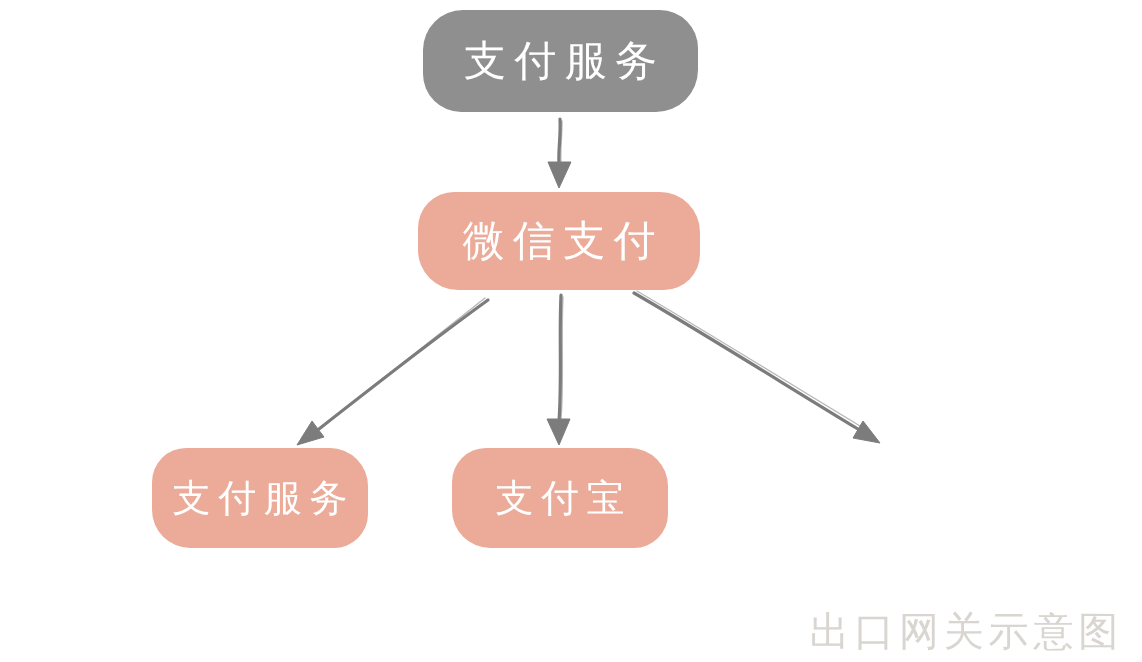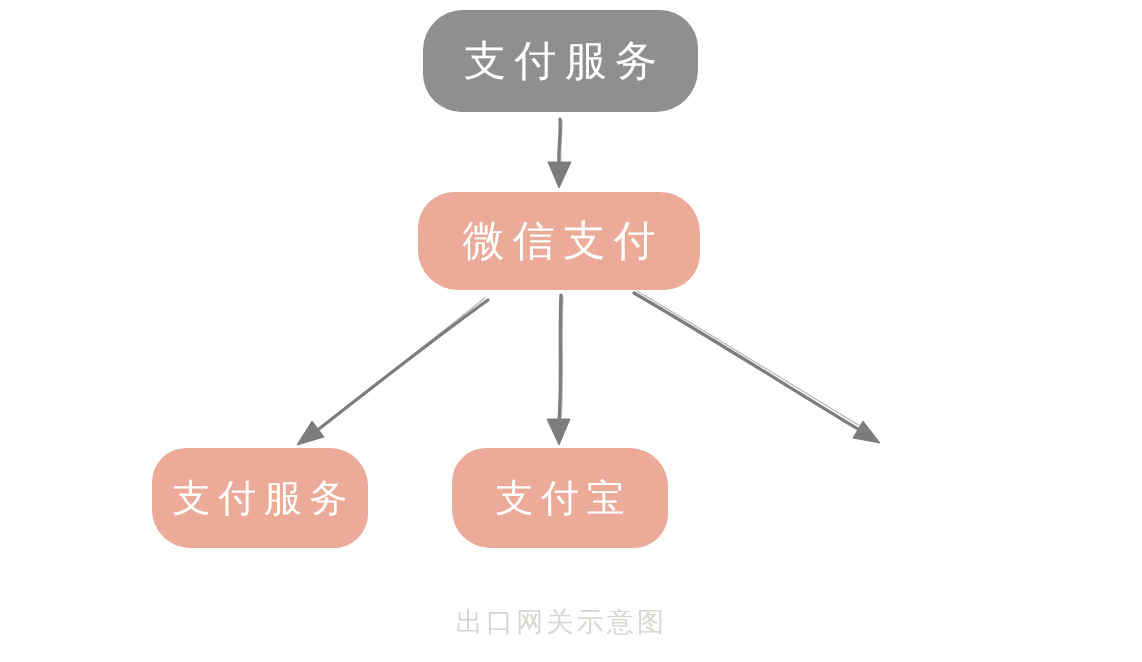--- a/index.html
+++ b/index.html
@@ -82,22 +82,22 @@
     font-size: 38px;
   }
   .node-wechat   { left: 152px; width: 216px; }
   .node-alipay   { left: 452px; width: 216px; justify-content: center; }
   .node-unionpay { left: 764px; width: 218px; }
   .caption {
     position: absolute;
     left: 0;
     top: 604px;
     width: 1123px;
-    text-align: center;
-    font-size: 27px;
+    text-align: right;
+    font-size: 40px;
     letter-spacing: 0.12em;
     color: var(--caption-text, #d9d5d0);
     white-space: nowrap;
   }
 </style>
 </head>
 <body>
 
 <div class="canvas">
 

